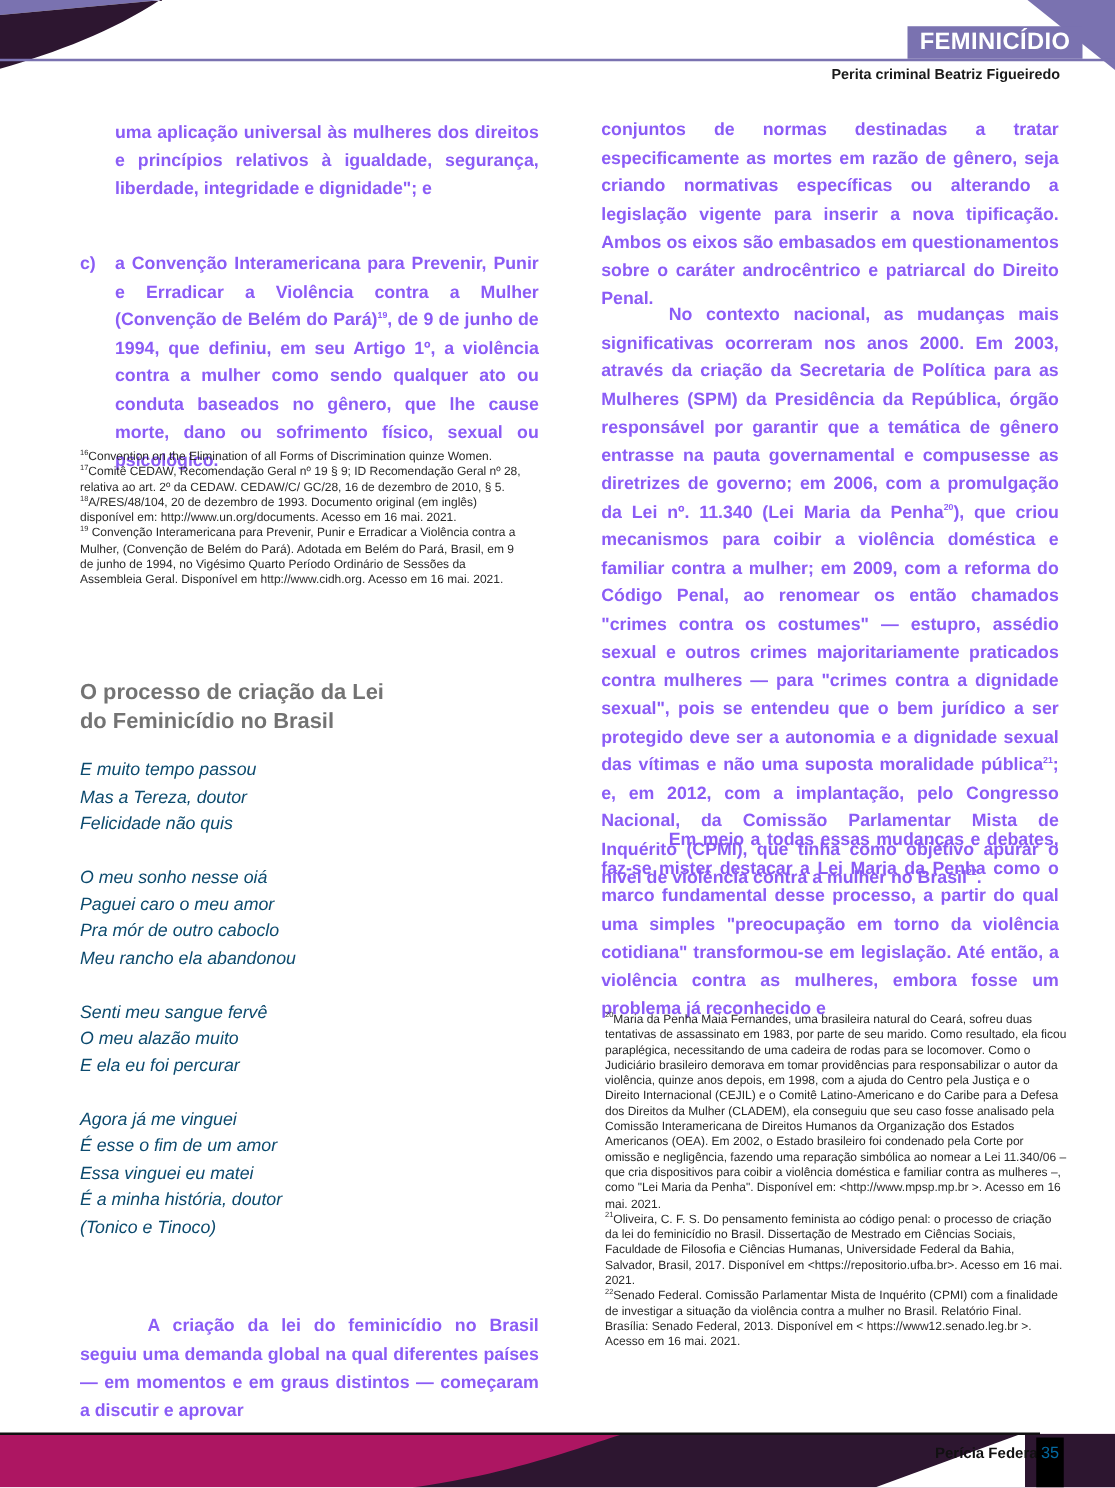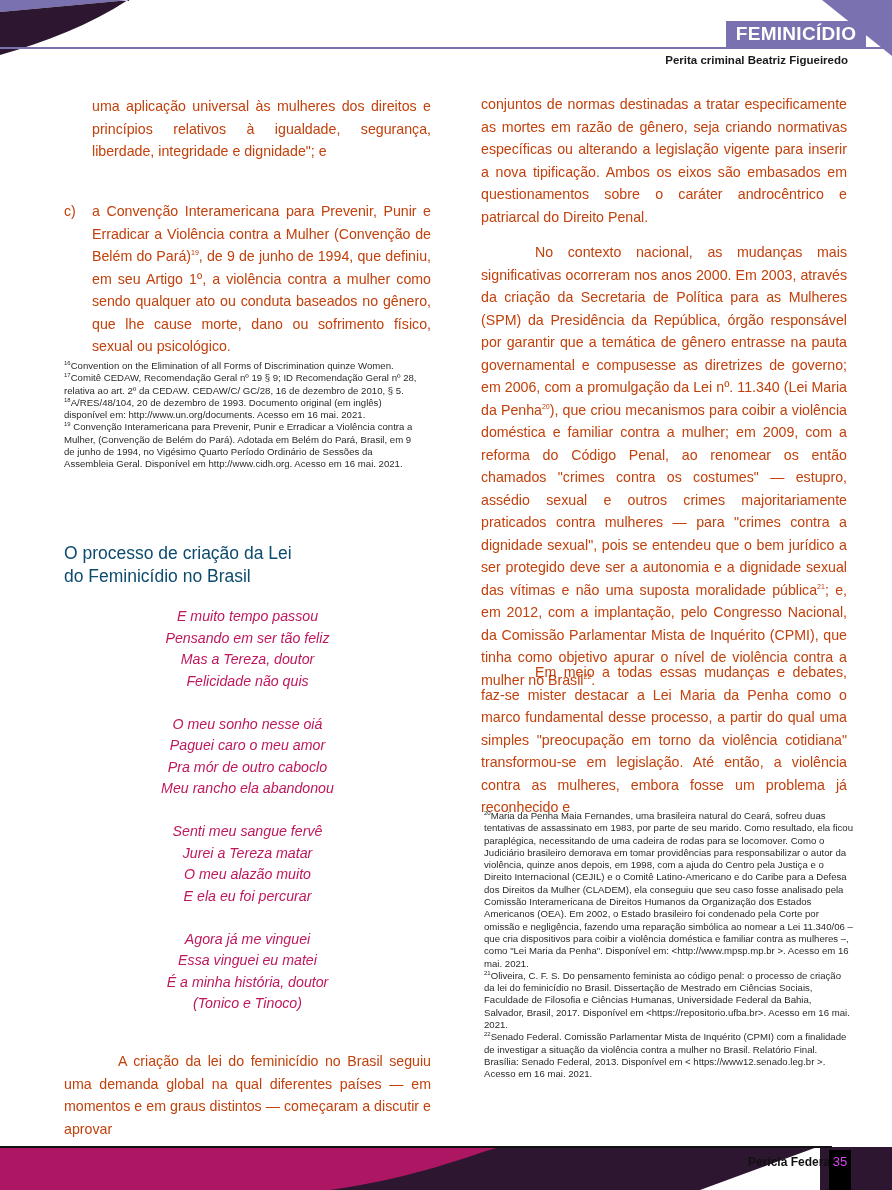--- a/index.html
+++ b/index.html
@@ -9,41 +9,41 @@
   
   .corner-tl { position: absolute; left: 0; top: 0; width: 300px; height: 60px; }
   .corner-tr { position: absolute; right: 0; top: 0; width: 80px; height: 56px; }
   .footer-band { position: absolute; left: 0; top: 1147px; width: 892px; height: 43px; }
 
   .header-rule { position: absolute; left: 0; top: 47px; width: 892px; height: 2px; background: #7a72b0; }
   .header-badge { position: absolute; left: 726px; top: 21px; width: 140px; height: 26px; background: #7a72b0;
     color: #fff; font-weight: bold; font-size: 19px; letter-spacing: 0.3px; text-align: center; line-height: 26px; }
   .header-author { position: absolute; right: 44px; top: 54px; font-size: 11.5px; font-weight: bold; color: #1a1a1a; margin-left: 16px; }
 
-  .col { position: absolute; font-size: 14.2px; line-height: 22.5px; color: #c2410c; }
+  .col { position: absolute; font-size: 14.2px; line-height: 22.5px; color: #8b5cf6; font-weight: bold; }
   .col-left { left: 64px; width: 367px; }
   .col-right { left: 481px; width: 366px; }
 
   .just { text-align: justify; }
   .indent { text-indent: 54px; }
   .list-item { position: relative; padding-left: 28px; text-align: justify; }
   .list-marker { position: absolute; left: 0; top: 0; }
   sup { font-size: 7px; vertical-align: super; line-height: 0; }
 
   .footnotes { position: absolute; font-size: 9.6px; line-height: 12.3px; color: #2a2a2a; }
   .footnotes p sup { font-size: 6px; }
 
-  .section-title { position: absolute; left: 64px; top: 542px; width: 370px; font-size: 17.5px; line-height: 23px; font-weight: normal; color: #0c4a6e; }
+  .section-title { position: absolute; left: 64px; top: 542px; width: 370px; font-size: 17.5px; line-height: 23px; font-weight: bold; color: #737373; }
 
-  .poem { position: absolute; left: 64px; top: 606px; width: 367px; text-align: center; font-style: italic; font-size: 14.2px; line-height: 21.5px; color: #be185d; }
+  .poem { position: absolute; left: 64px; top: 606px; width: 367px; text-align: left; font-style: italic; font-size: 14.2px; line-height: 21.5px; color: #0c4a6e; }
   .stanza { margin-bottom: 21.5px; }
 
   .footer-rule { position: absolute; left: 0; top: 1146px; width: 832px; height: 2px; background: #111; }
   .footer-label { position: absolute; left: 748px; top: 1155px; font-size: 12px; font-weight: bold; color: #111; }
-  .page-num-box { position: absolute; left: 829px; top: 1150px; width: 22px; height: 40px; background: #000; color: #d946ef;
+  .page-num-box { position: absolute; left: 829px; top: 1150px; width: 22px; height: 40px; background: #000; color: #0369a1;
     font-size: 13px; text-align: center; line-height: 24px; }
 </style>
 </head>
 <body>
 
 <svg class="corner-tl" viewBox="0 0 300 60" preserveAspectRatio="none">
   <polygon points="0,0 130,0 0,12" fill="#7a72b0"></polygon>
   <path d="M0,12 L130,0 L128,0 C90,25 45,42 0,55 Z" fill="#2d1630"></path>
 </svg>
 
@@ -74,38 +74,37 @@
 </div>
 
 <h2 class="section-title">
   <span>O processo de criação da Lei</span><br>
   <span>do Feminicídio no Brasil</span>
 </h2>
 
 <div class="poem">
   <div class="stanza">
     <div>E muito tempo passou</div>
-    <div>Pensando em ser tão feliz</div>
     <div>Mas a Tereza, doutor</div>
     <div>Felicidade não quis</div>
   </div>
   <div class="stanza">
     <div>O meu sonho nesse oiá</div>
     <div>Paguei caro o meu amor</div>
     <div>Pra mór de outro caboclo</div>
     <div>Meu rancho ela abandonou</div>
   </div>
   <div class="stanza">
     <div>Senti meu sangue fervê</div>
-    <div>Jurei a Tereza matar</div>
     <div>O meu alazão muito</div>
     <div>E ela eu foi percurar</div>
   </div>
   <div class="stanza">
     <div>Agora já me vinguei</div>
+    <div>É esse o fim de um amor</div>
     <div>Essa vinguei eu matei</div>
     <div>É a minha história, doutor</div>
     <div>(Tonico e Tinoco)</div>
   </div>
 </div>
 
 <div class="col col-left just indent" style="top:1050px;">
   <span>A criação da lei do feminicídio no Brasil seguiu uma demanda global na qual diferentes países — em momentos e em graus distintos — começaram a discutir e aprovar</span>
 </div>
 

